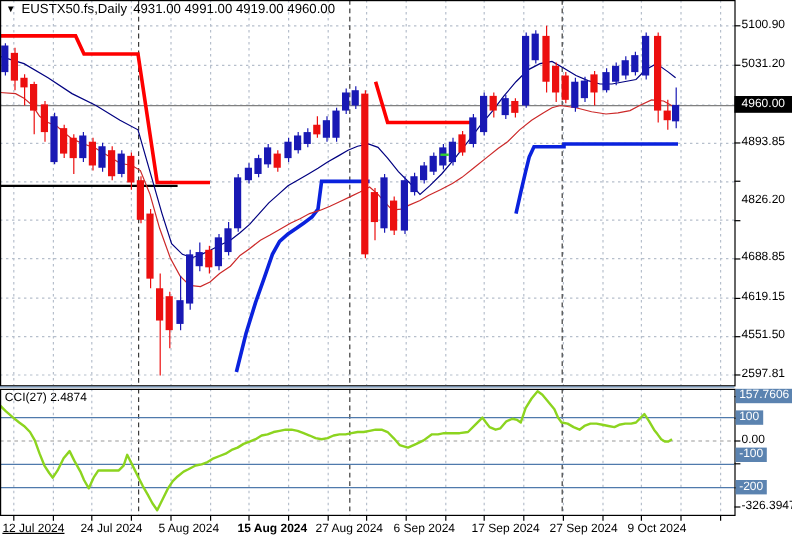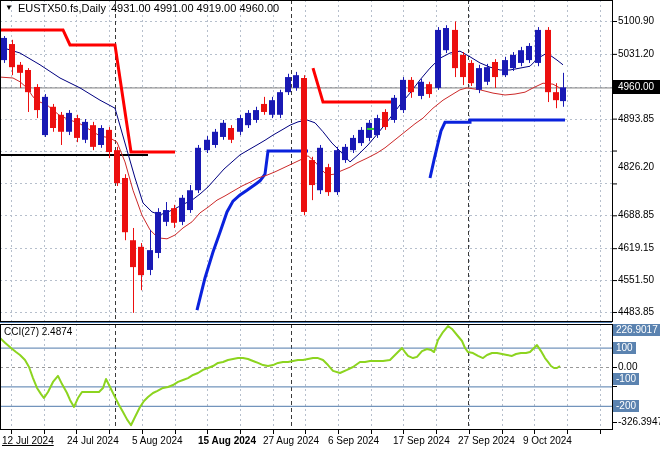--- a/index.html
+++ b/index.html
@@ -427,25 +427,25 @@
   <div id="price-axis">
       <div class="axis-label p-label" style="top: 21px;">5100.90</div>
       <div class="axis-label p-label" style="top: 53.8681px;">5031.20</div>
       <div class="axis-label p-label" style="top: 87.4435px;">4960.00</div>
       <div class="axis-label p-label" style="top: 118.637px;">4893.85</div>
       <div class="axis-label p-label" style="top: 150.539px; margin-top: 16px;">4826.20</div>
       <div class="axis-label p-label" style="top: 183.407px; margin-left: 43px;">4756.50</div>
       <div class="axis-label p-label" style="top: 215.308px;">4688.85</div>
       <div class="axis-label p-label" style="top: 248.176px;">4619.15</div>
       <div class="axis-label p-label" style="top: 280.078px;">4551.50</div>
-      <div class="axis-label p-label" style="top: 311.979px;">4483.85</div>
+      <div class="axis-label p-label" style="top: 311.979px;">2597.81</div>
       <div class="axis-label p-label hl" style="top: 87.4435px;">4960.00</div>
     </div>
   <div id="cci-axis">
-      <div class="axis-label c-label hl" style="top: 330px;">226.9017</div>
+      <div class="axis-label c-label hl" style="top: 330px;">157.7606</div>
       <div class="axis-label c-label hl" style="top: 348px;">100</div>
       <div class="axis-label c-label" style="top: 367px;">0.00</div>
       <div class="axis-label c-label hl" style="top: 379px;">-100</div>
       <div class="axis-label c-label hl" style="top: 406px;">-200</div>
       <div class="axis-label c-label" style="top: 422px;">-326.3947</div>
     </div>
   <div id="time-axis">
       <div class="t-label" style="left: 2px; text-decoration: underline;">12 Jul 2024</div>
       <div class="t-label" style="left: 67px;">24 Jul 2024</div>
       <div class="t-label" style="left: 132px;">5 Aug 2024</div>

